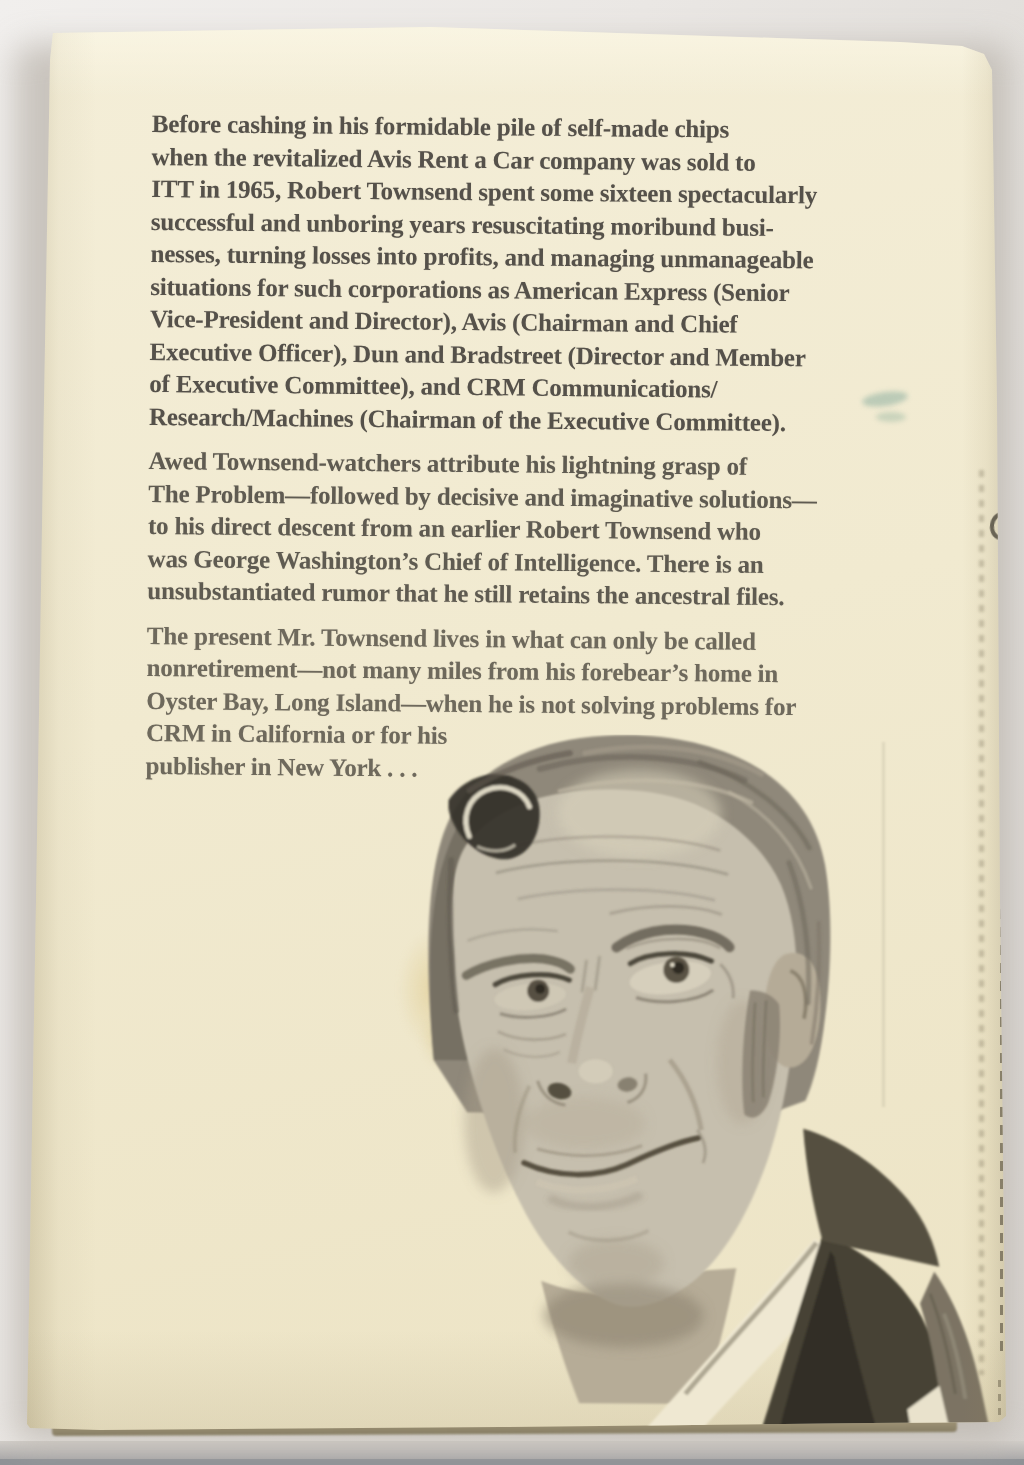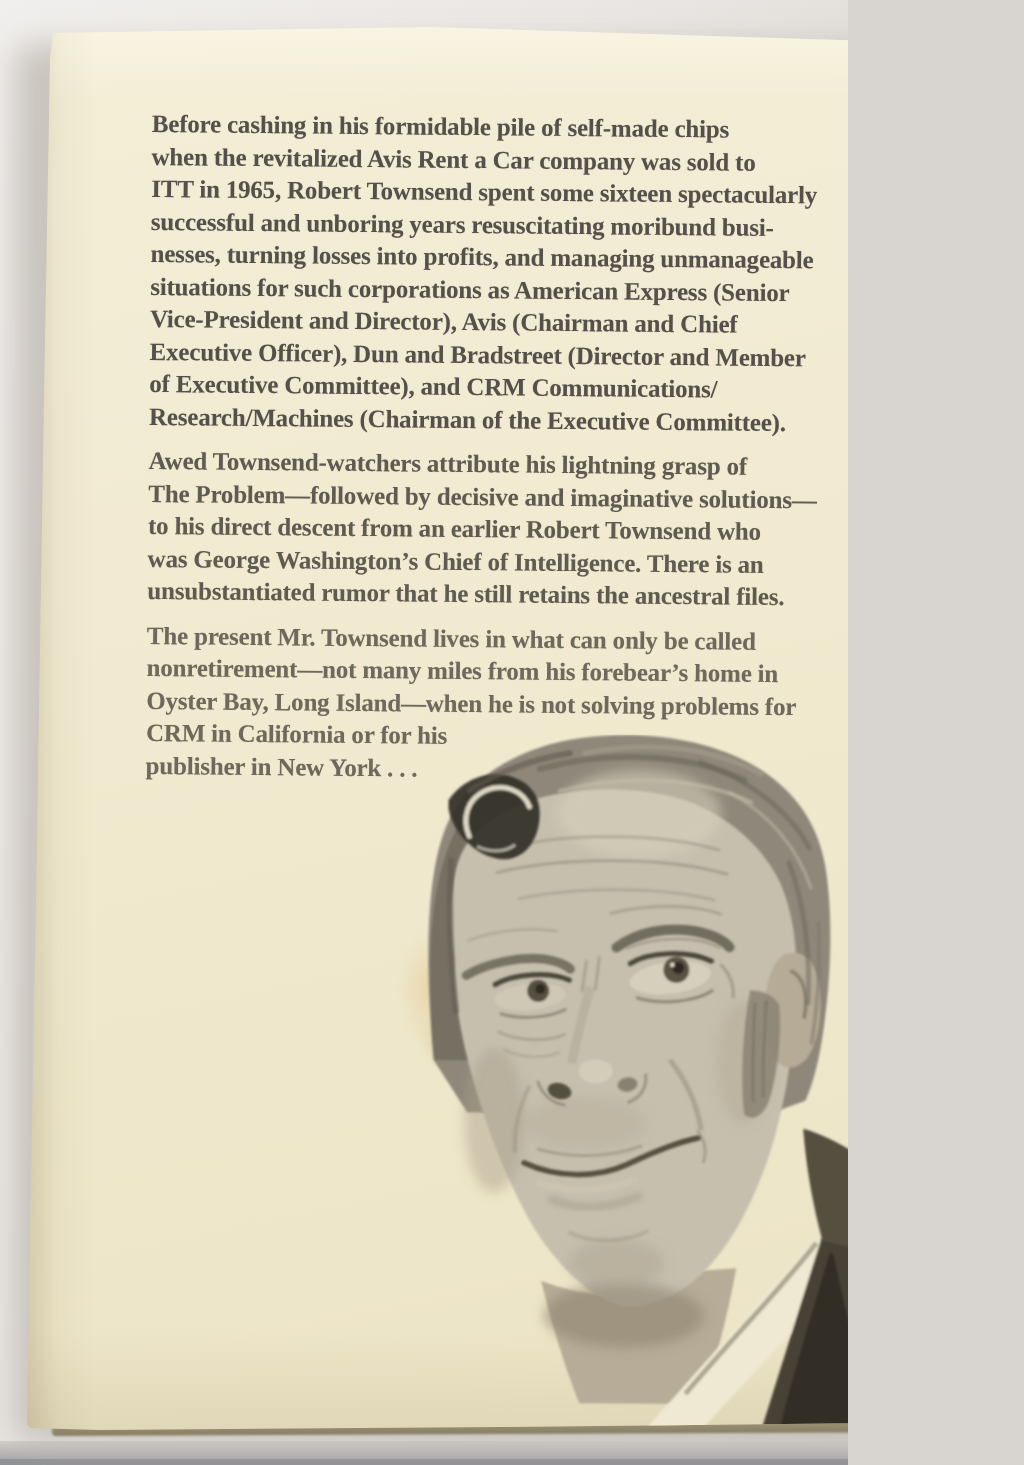--- a/index.html
+++ b/index.html
@@ -1,16 +1,16 @@
 <!DOCTYPE html>
 <html><head>
 <meta charset="utf-8">
 <style>
   html,body{margin:0;padding:0;background:#d8d4d0;}
-  #stage{position:relative;width:848px;height:1465px;overflow:hidden;
+  #stage{position:relative;width:1024px;height:1465px;overflow:hidden;
          font-family:"Liberation Serif", serif;
          background:linear-gradient(115deg,#f1efed 0%,#eae7e4 38%,#e2dfdb 62%,#d6d2ce 100%);}
   
   .table-edge{position:absolute;left:0;top:1441px;width:1024px;height:24px;
       background:linear-gradient(#d2cec9,#b3b1b0 60%,#9b9da0 100%);}
   .table-edge-dark{position:absolute;left:0;top:1459px;width:1024px;height:6px;background:#8f9296;}
   
   .book-shadow{position:absolute;left:14px;top:44px;width:996px;height:1398px;
       background:#bcb6ae;border-radius:18px;filter:blur(16px);opacity:.75;}
   .page-block-edge{position:absolute;left:52px;top:1404px;width:905px;height:30px;

